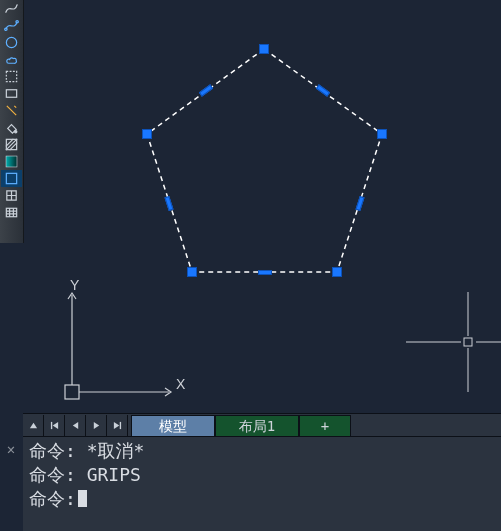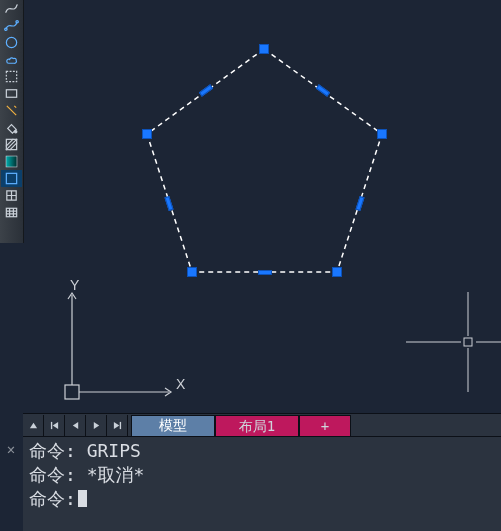--- a/index.html
+++ b/index.html
@@ -44,24 +44,24 @@
   }
   .navset { display:flex; }
   .navset .tbtn {
     width:20px; height:21px; display:flex; align-items:center; justify-content:center;
     background:#2b333f; border-right:1px solid #0c1017; cursor:pointer;
   }
   .navset svg { width:9px; height:9px; fill:#c9d0d8; }
   .tabitems { display:flex; margin-left:3px; }
   .tab {
     min-width:62px; padding:0 10px; height:21px; line-height:21px;
-    background:#be185d; border:1px solid #0c1017; border-bottom:none;
+    background:#14532d; border:1px solid #0c1017; border-bottom:none;
     color:#cfd4db; font-size:14px; text-align:center; cursor:pointer;
   }
-  .tab.active { background:#5d7fa7; color:#fff;font-family:Liberation Mono, monospace; }
+  .tab.active { background:#5d7fa7; color:#fff; }
   .tab.plus { min-width:30px; }
 
   
   .cmdhist {
     position:absolute; left:23px; top:436px; right:0; bottom:0;
     background:#2b333f; color:#d9dde3; font-size:18px; line-height:24px;
     padding-left:6px; padding-top:2px;
     border-top:1px solid #0c1017;
   }
   .cmdhist .close {
@@ -245,18 +245,18 @@
     </div>
     <div class="tabitems">
       <div class="tab active">模型</div>
       <div class="tab">布局1</div>
       <div class="tab plus">+</div>
     </div>
   </div>
 
   <div class="cmdhist">
     <div class="close">✕</div>
+    <div class="ln">命令: *取消*</div>
     <div class="ln">命令: GRIPS</div>
-    <div class="ln">命令: *取消*</div>
     <div class="ln cur">命令:</div>
   </div>
 
 </div>
 
 </body></html>

